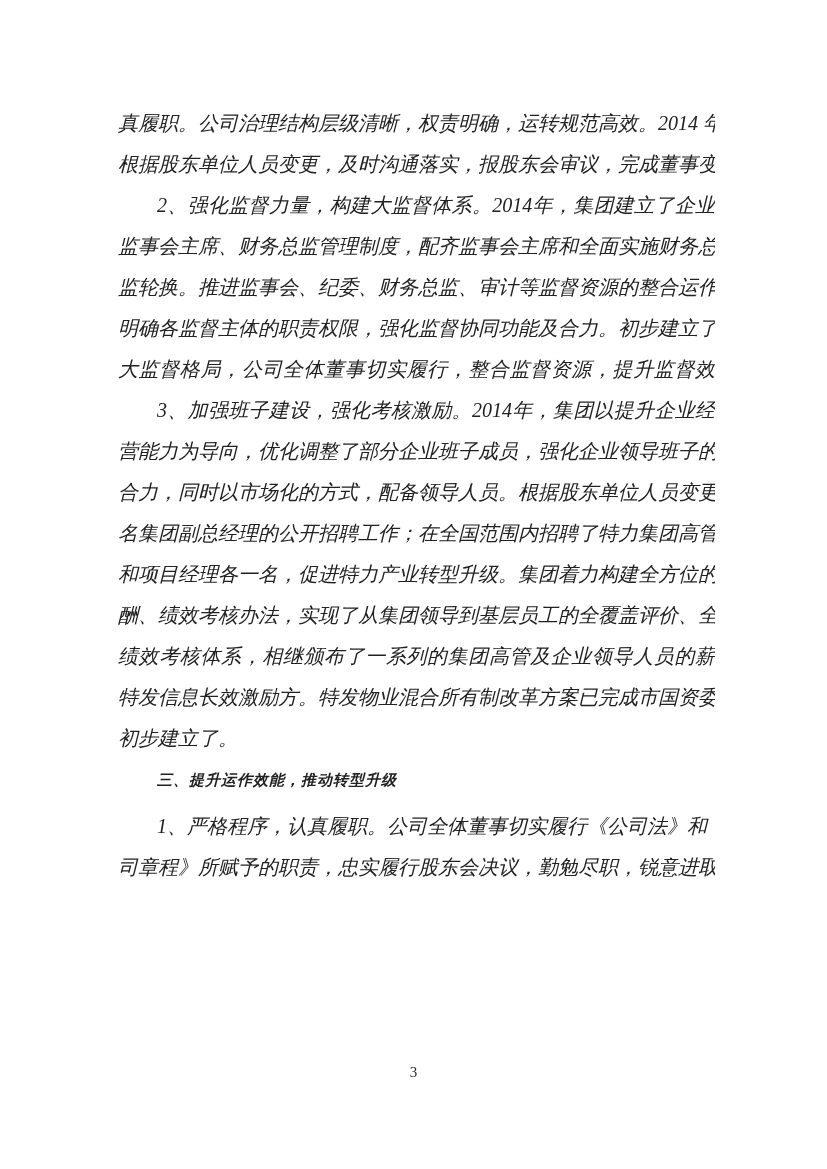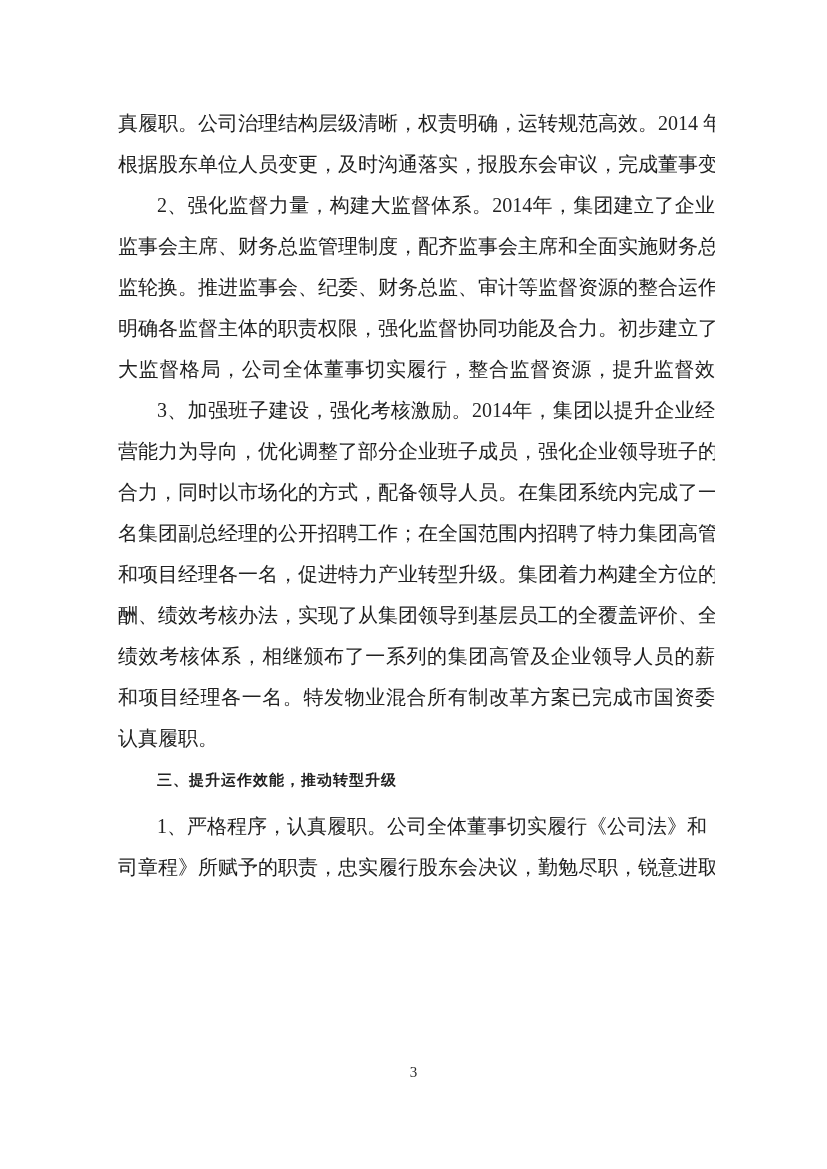--- a/index.html
+++ b/index.html
@@ -24,20 +24,21 @@
   }
   .line {
     height: 41px;
     line-height: 41px;
     font-size: 20px;
     text-align: justify;
     text-align-last: justify;
     text-justify: inter-character;
     overflow: hidden;
     white-space: nowrap;
+    font-style: italic;
   }
   .line.end {
     text-align: left;
     text-align-last: left;
   }
   .line.indent {
     text-indent: 39px;
   }
   .line.heading {
     font-family: "Liberation Sans", "DejaVu Sans", sans-serif;
@@ -66,25 +67,25 @@
   <div class="text-block">
     <div class="line">真履职。公司治理结构层级清晰，权责明确，运转规范高效。2014 年</div>
     <div class="line">根据股东单位人员变更，及时沟通落实，报股东会审议，完成董事变</div>
     <div class="line indent">2、强化监督力量，构建大监督体系。2014年，集团建立了企业</div>
     <div class="line">监事会主席、财务总监管理制度，配齐监事会主席和全面实施财务总</div>
     <div class="line">监轮换。推进监事会、纪委、财务总监、审计等监督资源的整合运作，</div>
     <div class="line">明确各监督主体的职责权限，强化监督协同功能及合力。初步建立了</div>
     <div class="line">大监督格局，公司全体董事切实履行，整合监督资源，提升监督效</div>
     <div class="line indent">3、加强班子建设，强化考核激励。2014年，集团以提升企业经</div>
     <div class="line">营能力为导向，优化调整了部分企业班子成员，强化企业领导班子的</div>
-    <div class="line">合力，同时以市场化的方式，配备领导人员。在集团系统内完成了一</div>
+    <div class="line">合力，同时以市场化的方式，配备领导人员。根据股东单位人员变更</div>
     <div class="line">名集团副总经理的公开招聘工作；在全国范围内招聘了特力集团高管</div>
     <div class="line">和项目经理各一名，促进特力产业转型升级。集团着力构建全方位的</div>
     <div class="line">酬、绩效考核办法，实现了从集团领导到基层员工的全覆盖评价、全</div>
     <div class="line">绩效考核体系，相继颁布了一系列的集团高管及企业领导人员的薪</div>
-    <div class="line">和项目经理各一名。特发物业混合所有制改革方案已完成市国资委</div>
-    <div class="line end">认真履职。</div>
+    <div class="line">特发信息长效激励方。特发物业混合所有制改革方案已完成市国资委</div>
+    <div class="line end">初步建立了。</div>
     <div class="line heading indent">三、提升运作效能，推动转型升级</div>
     <div class="line indent">1、严格程序，认真履职。公司全体董事切实履行《公司法》和《公</div>
     <div class="line">司章程》所赋予的职责，忠实履行股东会决议，勤勉尽职，锐意进取，</div>
   </div>
   <div class="page-number">3</div>
 </div>
 
 </body></html>

